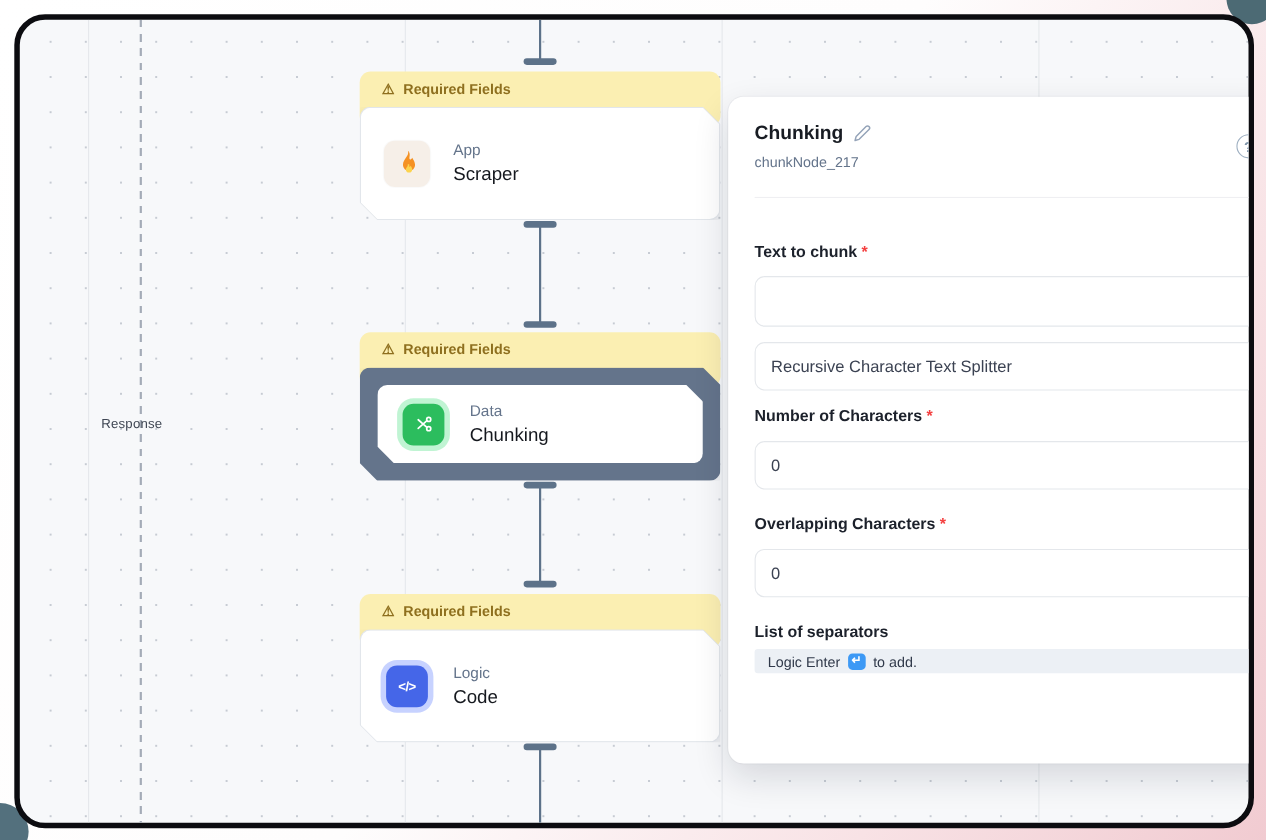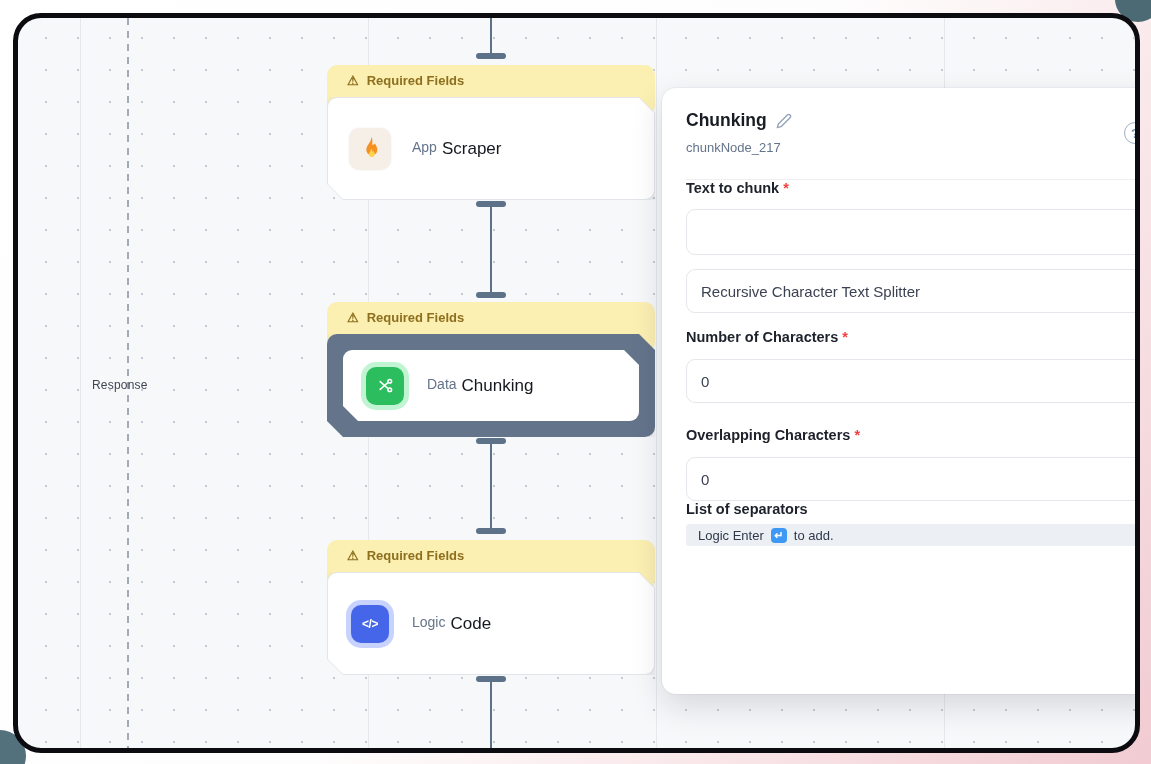--- a/index.html
+++ b/index.html
@@ -52,21 +52,21 @@
     background:#e2e6eb; padding:1px; border-radius:10px;
     clip-path:polygon(0 0, calc(100% - 16px) 0, 100% 16px, 100% 100%, 16px 100%, 0 calc(100% - 16px));
     filter:drop-shadow(0 3px 5px rgba(30,41,59,.10));
   }
   .card-wrap.selected { background:#64748b; padding:16px; }
   .node-card {
     width:100%; height:100%; background:#ffffff; border-radius:9px;
     clip-path:polygon(0 0, calc(100% - 15px) 0, 100% 15px, 100% 100%, 15px 100%, 0 calc(100% - 15px));
     display:flex; align-items:center; gap:21px; padding-left:21px;
   }
-  .node-texts { display:flex; flex-direction:row; gap:5px; }
+  .node-texts { display:flex; flex-direction:column; gap:5px; }
   .node-category { font-size:14px; color:#64748b; }
   .node-title { font-size:17px; font-weight:normal; color:#15181e; }
 
   .icon-square { display:flex; align-items:center; justify-content:center; border-radius:10px; }
   .icon-flame { width:42px; height:42px; background:#f6efe8; box-shadow:0 0 0 1px rgba(0,0,0,.02); }
   .icon-green { width:38px; height:38px; background:#2cbd5e; box-shadow:0 0 0 5px rgba(116,231,157,.45); margin:0 2px; }
   .icon-blue  { width:38px; height:38px; background:#4566e8; box-shadow:0 0 0 5px rgba(130,156,255,.45); margin:0 2px;
                 color:#fff; font-size:12px; font-weight:bold; letter-spacing:-.5px; }
 
   
@@ -81,22 +81,22 @@
   .help-badge {
     position:absolute; right:16px; top:34px; width:22px; height:22px; border-radius:50%;
     border:1.5px solid #9fb0c2; color:#7e93a8; font-size:13px; font-weight:bold;
     display:flex; align-items:center; justify-content:center;
   }
   .panel-node-id { margin-top:9px; font-size:13px; color:#64748b; }
   .panel-divider { margin:24px -24px 0 0; border:none; border-top:1px solid #efeff2; }
 
   .field-label { font-size:14.5px; font-weight:bold; color:#1c212b; }
   .req { color:#f43f3f; margin-left:4px; }
-  .lbl-1 { } .lbl-2 { margin-top:26px; } .lbl-3 { margin-top:16px; }
-  .lbl-4 { margin-top:24px; } .lbl-5 { }
+  .lbl-1 { margin-top:42px; } .lbl-2 { margin-top:26px; } .lbl-3 { margin-top:16px; }
+  .lbl-4 { margin-top:24px; } .lbl-5 { margin-top:24px; }
 
   .box {
     display:block; width:calc(100% + 18px); border:1px solid #e4e7eb; border-radius:9px;
     background:#fff; font-family:"Liberation Sans",sans-serif;
     font-size:15px; color:#3b4252; padding:0 14px; outline:none;
   }
   .box-textarea { margin-top:13px; height:46px; resize:none; padding-top:12px; }
   .box-select  { margin-top:14px; height:44px; display:flex; align-items:center; }
   .box-input   { margin-top:14px; height:44px; }
 

